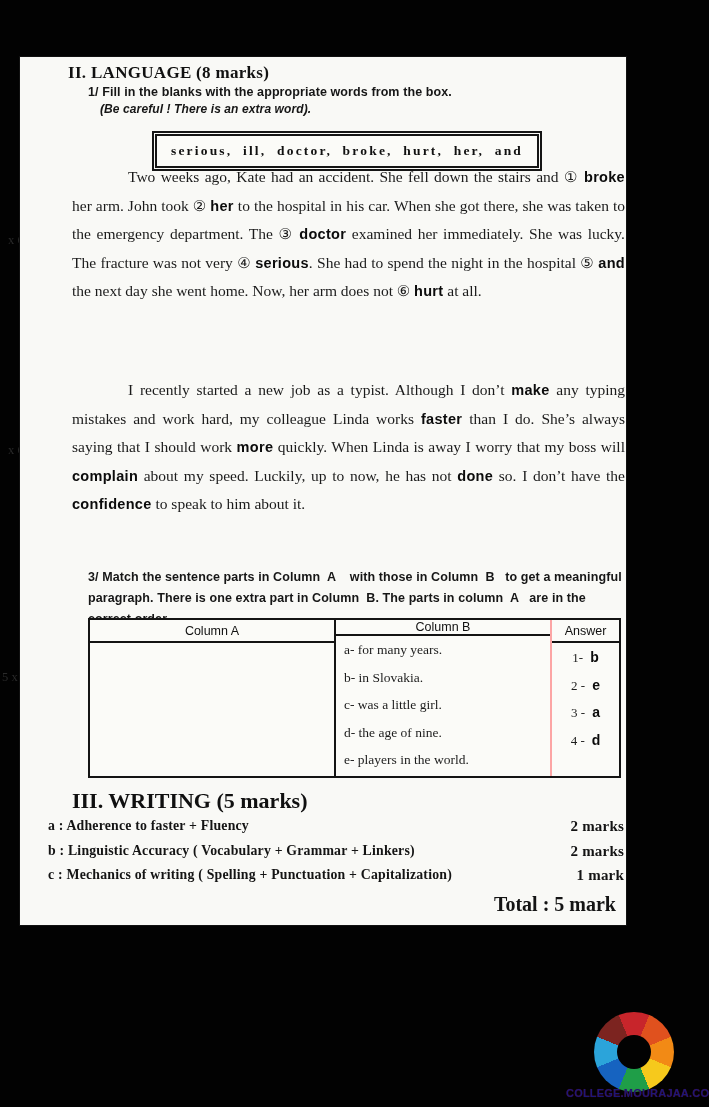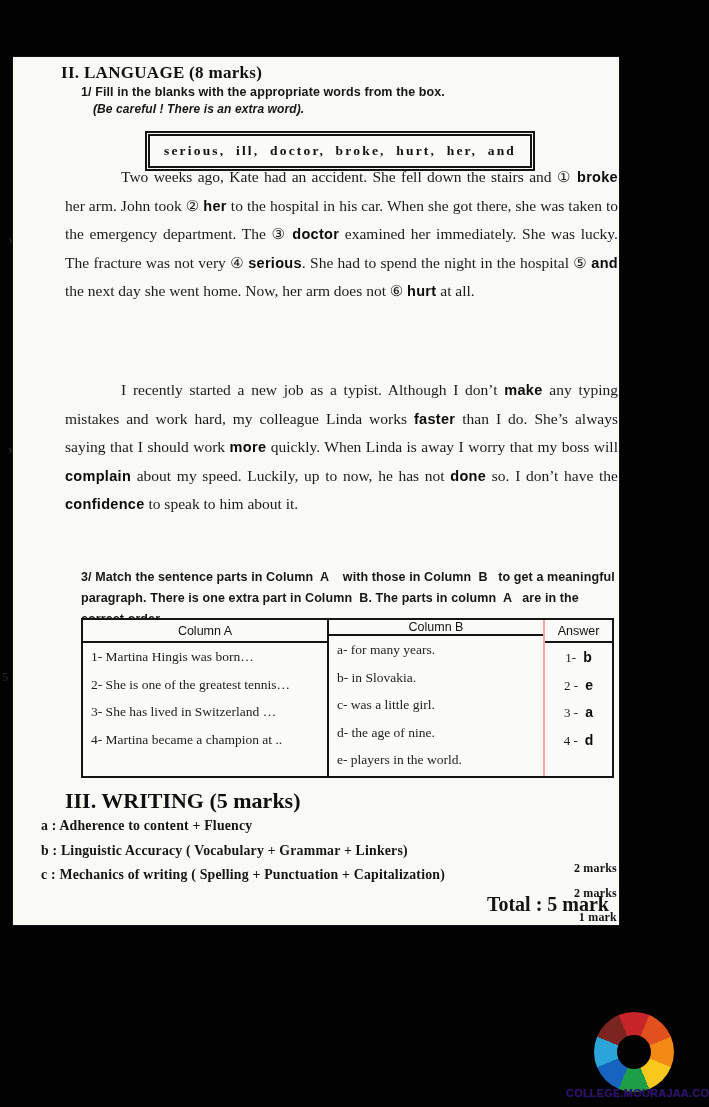--- a/index.html
+++ b/index.html
@@ -1,18 +1,18 @@
 <!DOCTYPE html>
 <html><head>
 <meta charset="utf-8">
 <style>
   html,body{margin:0;padding:0;background:#000;}
   .stage{position:relative;width:709px;height:1107px;background:#020202;overflow:hidden;
          font-family:"Liberation Serif",serif;}
-  .page{position:absolute;left:13px;top:57px;width:606px;height:868px;background:#f9f9f6;
+  .page{position:absolute;left:20px;top:57px;width:606px;height:868px;background:#f9f9f6;
         box-shadow:0 0 0 1px #111;}
   
   .margin-note{position:absolute;color:#2a2a2a;font-size:12.5px;font-family:"Liberation Serif",serif;
         background:transparent;white-space:nowrap;}
   .sec-title{position:absolute;font-weight:bold;font-size:17px;letter-spacing:.3px;color:#111;}
   .instr{position:absolute;font-family:"Liberation Sans",sans-serif;font-weight:bold;
          font-size:12.5px;color:#161616;letter-spacing:.1px;}
   .instr.italic{font-style:italic;font-size:12px;text-align:right;}
   .word-box{position:absolute;left:132px;top:74px;width:380px;height:30px;
         border:5px double #151515;display:flex;align-items:center;justify-content:center;
@@ -33,21 +33,21 @@
   .mt-head{height:21px;border-bottom:2px solid #141414;display:flex;align-items:center;
         justify-content:center;font-family:"Liberation Sans",sans-serif;font-size:12.5px;color:#111;}
   .mt-body{padding:6px 0 0 8px;}
   .mt-item{font-size:13.5px;color:#1c1c1c;height:18.5px;margin-bottom:9px;white-space:nowrap;}
   .ans-row{height:18.5px;margin-bottom:9px;text-align:center;font-size:13px;color:#1c1c1c;}
   .ans-row .letter{font-family:"Liberation Sans",sans-serif;font-weight:bold;font-size:14px;
         margin-left:7px;color:#0b0b0b;}
   .writing-title{position:absolute;left:52px;top:731px;font-weight:bold;font-size:22px;color:#101010;}
   .crit{position:absolute;left:28px;width:576px;display:flex;justify-content:space-between;
         font-weight:bold;font-size:13.8px;color:#141414;letter-spacing:.2px;}
-  .crit .marks{font-size:12px;white-space:nowrap;margin-top:43px;}
+  .crit .marks{font-size:15px;white-space:nowrap;}
   .total-line{position:absolute;right:10px;top:836px;font-weight:bold;font-size:20px;color:#141414;}
   
   .logo{position:absolute;left:594px;top:1012px;width:80px;height:80px;border-radius:50%;
         background:conic-gradient(from -22.5deg,
           #c8252b 0deg 45deg, #e0511e 45deg 90deg, #f28a15 90deg 135deg,
           #f6c91c 135deg 180deg, #1f9e48 180deg 225deg, #1663c0 225deg 270deg,
           #2ba4da 270deg 315deg, #7c2420 315deg 360deg);}
   .logo .hole{position:absolute;left:23px;top:23px;width:34px;height:34px;border-radius:50%;background:#020202;}
   .watermark{position:absolute;left:566px;top:1087px;width:143px;text-align:center;
         font-family:"Liberation Sans",sans-serif;font-weight:bold;font-size:11px;
@@ -76,26 +76,20 @@
     <div class="para" style="top:106px;"><span>Two weeks ago, Kate had an accident. She fell down the stairs and </span><span class="circ">① </span><span class="ans">broke</span><span> her arm. John took </span><span class="circ">② </span><span class="ans">her</span><span>  to the hospital in his car. When she got there, she was taken to the emergency department. The  </span><span class="circ">③ </span><span class="ans">doctor</span><span> examined her immediately. She was lucky. The fracture was not very </span><span class="circ">④ </span><span class="ans">serious</span><span>. She had to spend the night in the hospital </span><span class="circ">⑤ </span><span class="ans">and</span><span>  the next day she went home. Now, her arm does not </span><span class="circ">⑥ </span><span class="ans">hurt</span><span>  at all.</span></div>
 
 
     <div class="para" style="top:319px;"><span>I recently started a new job as a typist. Although I don’t </span><span class="ans">make</span><span> any typing mistakes and work hard, my colleague Linda works </span><span class="ans">faster</span><span> than I do. She’s always saying that I should work </span><span class="ans">more</span><span> quickly. When Linda is away I worry that my boss will </span><span class="ans">complain</span><span> about my speed. Luckily, up to now, he has not </span><span class="ans">done</span><span> so. I don’t have the </span><span class="ans">confidence</span><span> to speak to him about it.</span></div>
 
     <div class="instr match-instr" style="left:68px;top:496px;margin-top:14px;">3/ Match the sentence parts in Column  A    with those in Column  B   to get a meaningful paragraph. There is one extra part in Column  B. The parts in column  A   are in the correct order</div>
 
     <div class="match-table">
       <div class="mt-col a">
         <div class="mt-head">Column A</div>
-        <div class="mt-body">
-            <div class="mt-item">1- Martina Hingis was born…</div>
-            <div class="mt-item">2- She is one of the greatest tennis…</div>
-            <div class="mt-item">3- She has lived in Switzerland …</div>
-            <div class="mt-item">4- Martina became a champion at ..</div>
-          </div>
       </div>
       <div class="mt-col b">
         <div class="mt-head">Column B</div>
         <div class="mt-body">
             <div class="mt-item">a- for many years.</div>
             <div class="mt-item">b- in Slovakia.</div>
             <div class="mt-item">c- was a little girl.</div>
             <div class="mt-item">d- the age of nine.</div>
             <div class="mt-item">e- players in the world.</div>
           </div>
@@ -115,21 +109,21 @@
           <div class="ans-row">
             <span>4 -</span><span class="letter">d</span>
           </div>
         </div>
       </div>
     </div>
 
     <div class="writing-title">III. WRITING (5 marks)</div>
 
     <div class="crit" style="top:761px;">
-      <span>a : Adherence to content + Fluency</span>
+      <span>a : Adherence to faster + Fluency</span>
       <span class="marks">2 marks</span>
     </div>
     <div class="crit" style="top:786px;">
       <span>b : Linguistic Accuracy ( Vocabulary + Grammar + Linkers)</span>
       <span class="marks">2 marks</span>
     </div>
     <div class="crit" style="top:810px;">
       <span>c : Mechanics of writing ( Spelling + Punctuation + Capitalization)</span>
       <span class="marks">1 mark</span>
     </div>

